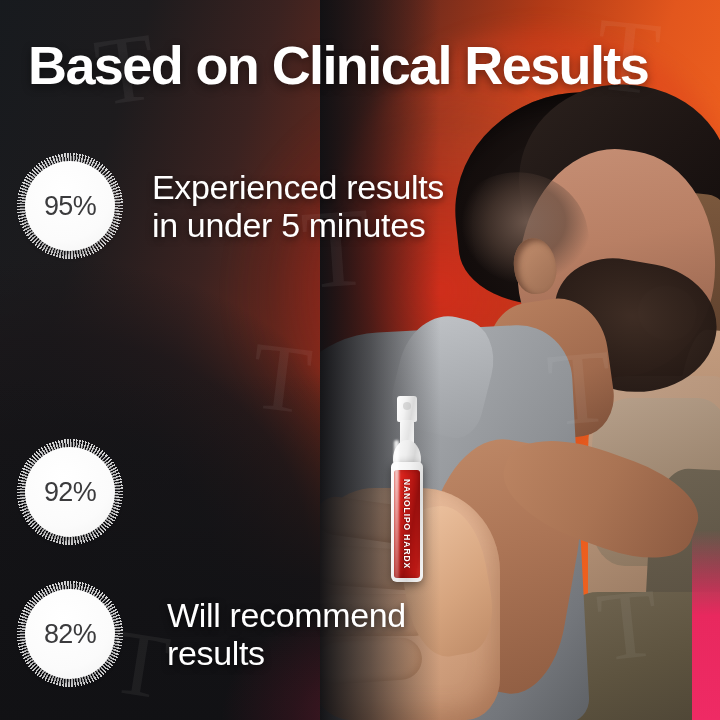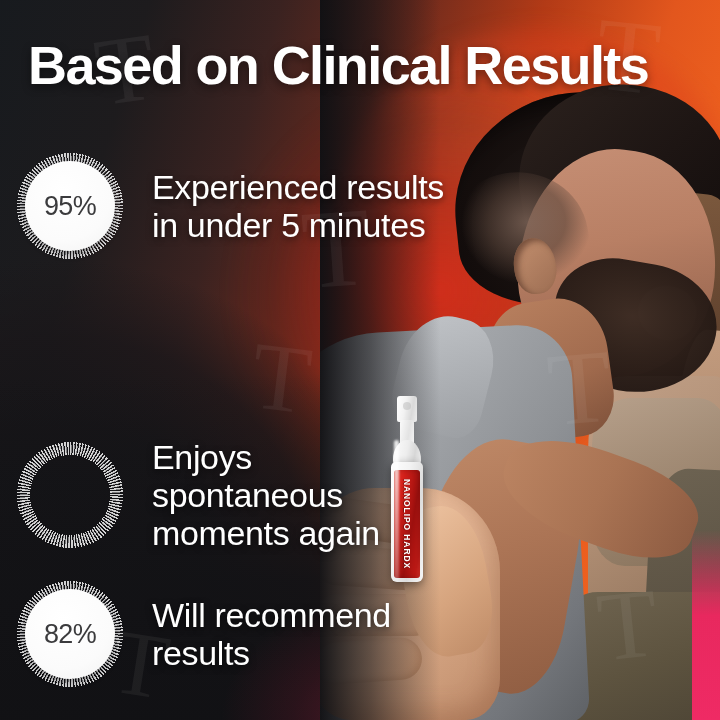--- a/index.html
+++ b/index.html
@@ -349,21 +349,21 @@
     z-index:35;
   }
   .stat{
     position:absolute;
     display:flex;
     align-items:center;
   }
   .stat-1{ left:16px; top:152px; }
   .stat-2{ left:16px; top:296px; }
   .stat-3{ left:16px; top:438px; }
-  .stat-4{ left:16px; top:580px; }
+  .stat-4{ left:16px; top:580px;gap:15px; }
 
   .gauge{
     position:relative;
     width:108px; height:108px;
     flex:0 0 108px;
   }
   .gauge-ticks{
     position:absolute; inset:0;
     border-radius:50%;
     background:
@@ -493,24 +493,24 @@
       </div>
       <div class="stat-text">Experienced results
 in under 5 minutes</div>
     </div>
 
 
     <div class="stat stat-3">
       <div class="gauge">
         <div class="gauge-ticks"></div>
         <div class="gauge-ticks-inner"></div>
+        <div class="gauge-fill">
+          <span class="gauge-val">92%</span>
+        </div>
       </div>
-      <div class="stat-text">Enjoys
-spontaneous
-moments again</div>
     </div>
 
     <div class="stat stat-4">
       <div class="gauge">
         <div class="gauge-ticks"></div>
         <div class="gauge-ticks-inner"></div>
         <div class="gauge-fill">
           <span class="gauge-val">82%</span>
         </div>
       </div>

